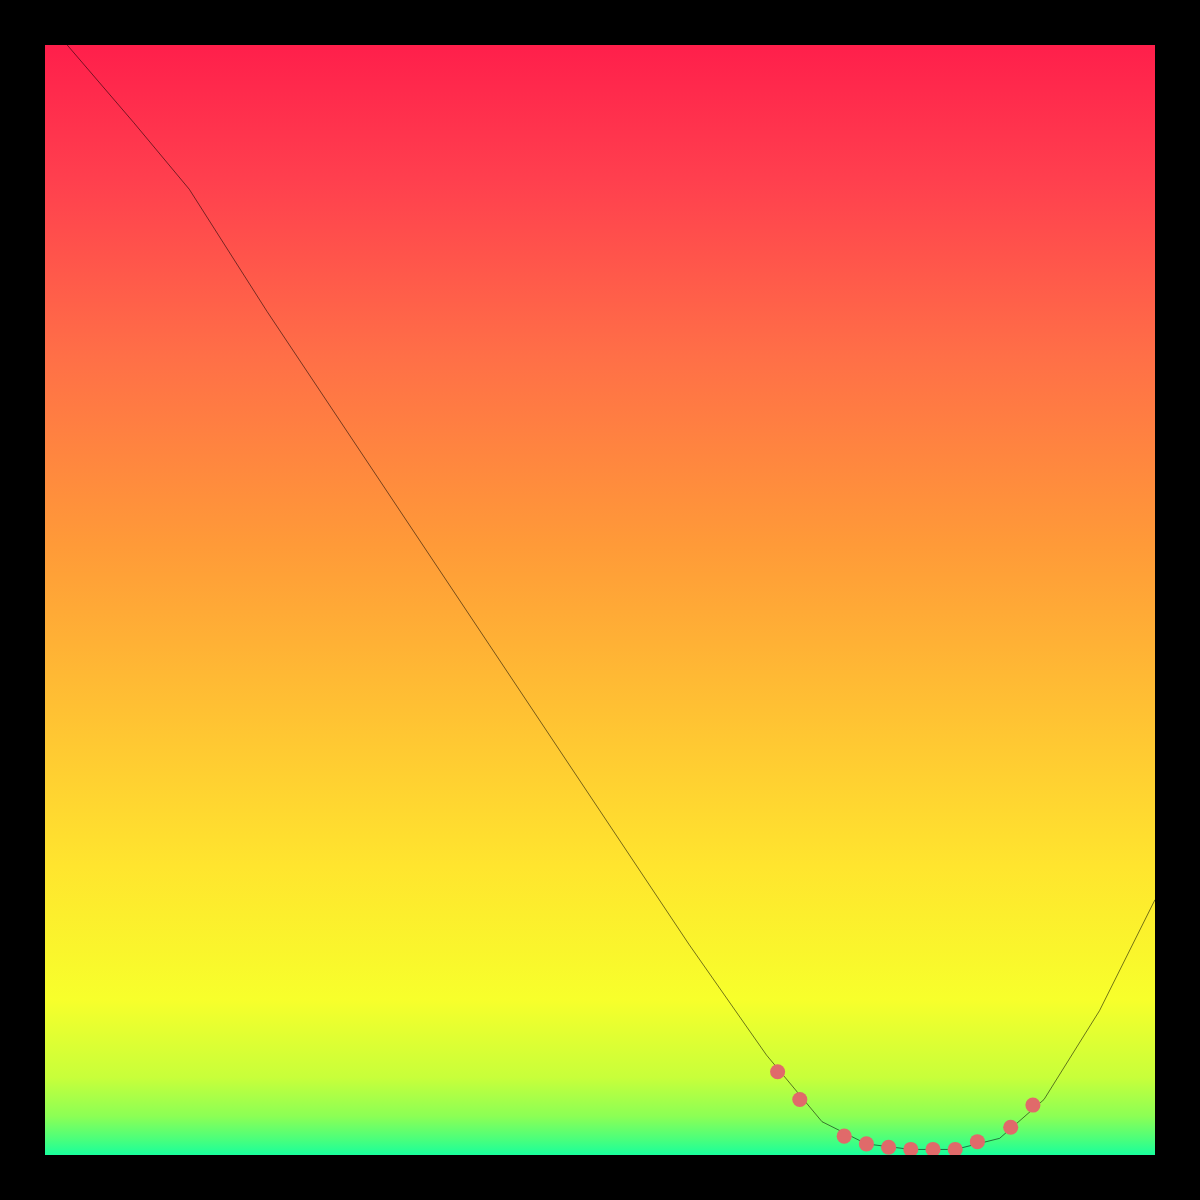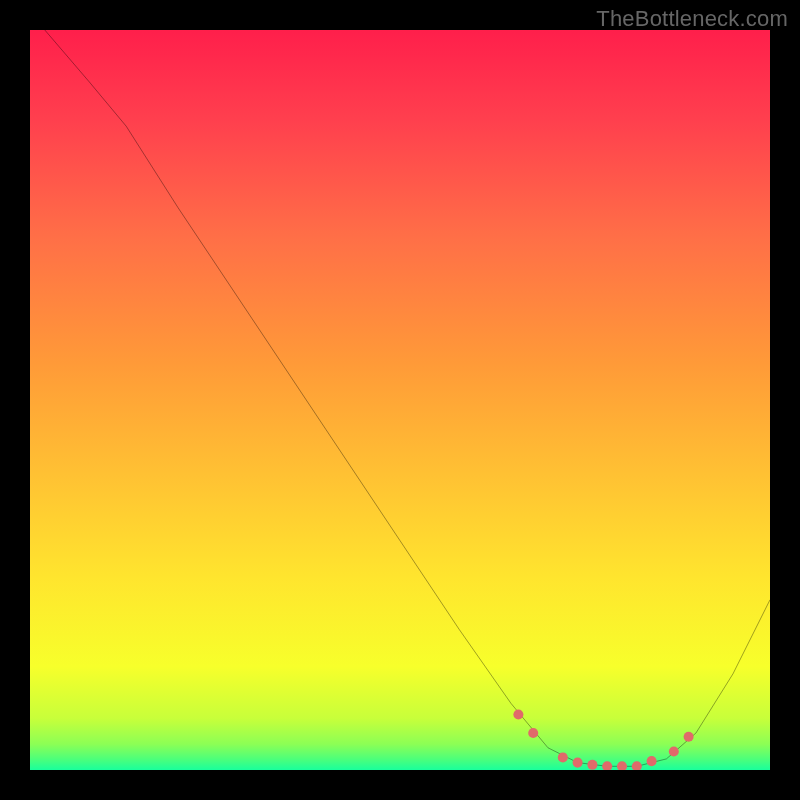--- a/index.html
+++ b/index.html
@@ -34,21 +34,20 @@
     width: 740px;
     height: 740px;
     z-index: 10;
   }
 </style>
 </head>
 <body>
 
 <div class="frame">
 
-  <div class="watermark">TheBottleneck.com</div>
 
   <svg class="plot" viewBox="0 0 100 100" preserveAspectRatio="none">
     <defs>
       <linearGradient id="bg-grad" x1="0" y1="0" x2="0" y2="1">
 
       <stop offset="0%" stop-color="#ff1f4b"></stop>
           <stop offset="12%" stop-color="#ff3f4e"></stop>
           <stop offset="28.000000000000004%" stop-color="#ff6f47"></stop>
           <stop offset="45%" stop-color="#ff9a38"></stop>
           <stop offset="60%" stop-color="#ffc133"></stop>

